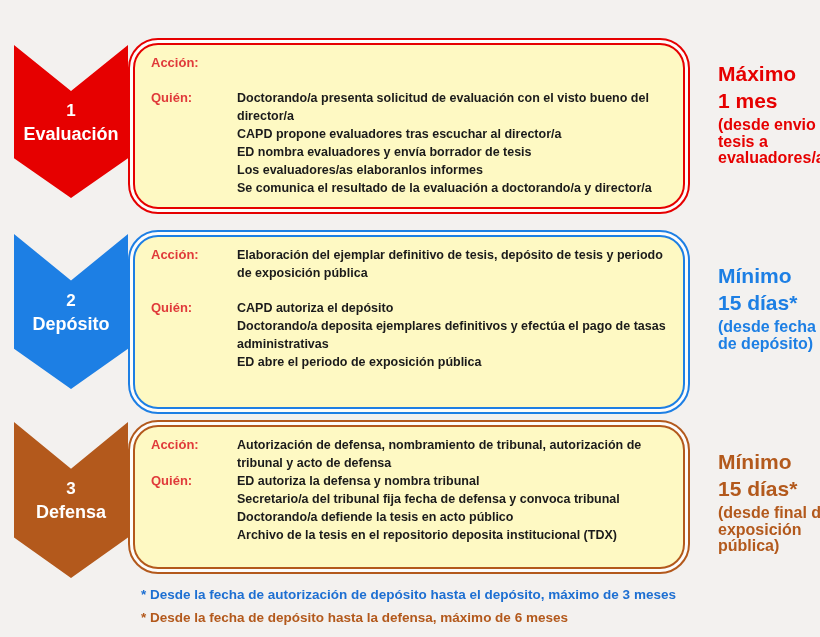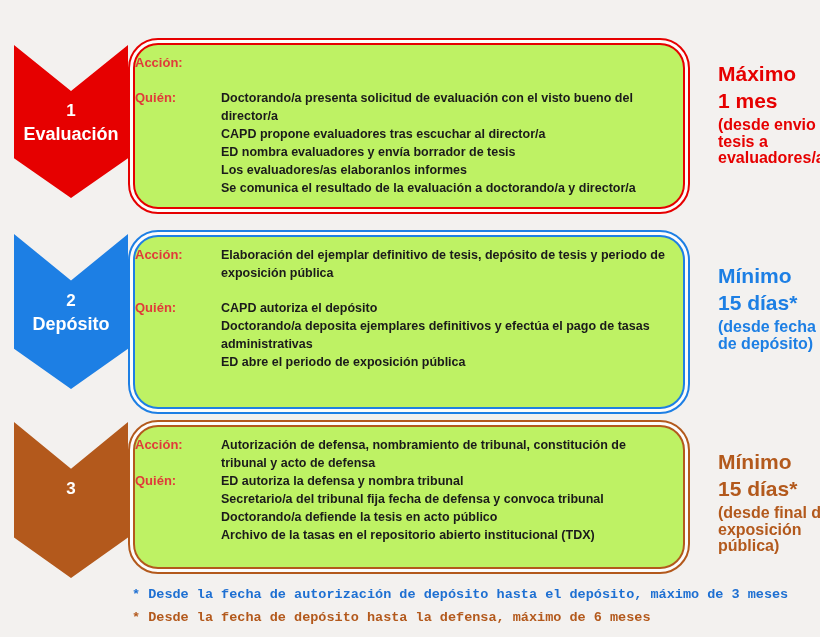--- a/index.html
+++ b/index.html
@@ -26,40 +26,40 @@
   .chev-name{font-size:18px;line-height:24px;}
   
   .box{
     position:absolute;left:128px;width:562px;
     border:2.5px solid #000;border-radius:30px;
     padding:3px;box-sizing:border-box;background:#fdfcfb;
   }
   .box-inner{
     width:100%;height:100%;box-sizing:border-box;
     border:2.5px solid #000;border-radius:25px;
-    background:#bef264;
-    padding:9px 12px 0 0;
+    background:#fef9c3;
+    padding:9px 12px 0 16px;
   }
   .box-1{top:38px;height:176px;}
   .box-2{top:230px;height:184px;}
   .box-3{top:420px;height:154px;}
   .rowgrid{display:grid;grid-template-columns:86px 1fr;}
   .rowgrid.gap{margin-top:17px;}
   .lbl{font-weight:bold;font-size:13px;line-height:18px;}
   .txt{font-weight:bold;font-size:12.5px;line-height:18px;color:#1b1b1b;max-width:452px;}
   .txt p{margin:0;}
   
   .time{position:absolute;left:718px;width:119px;font-weight:bold;}
   .time-1{top:60px;}
   .time-2{top:262px;}
   .time-3{top:448px;}
   .time .big{font-size:21px;line-height:27px;}
   .time .note{font-size:16px;line-height:16.5px;margin-top:3px;}
   
-  .fnote{position:absolute;left:132px;font-weight:bold;font-size:13.5px;white-space:nowrap;font-family:Liberation Mono, monospace;}
+  .fnote{position:absolute;left:141px;font-weight:bold;font-size:13.5px;white-space:nowrap;}
   .fnote-1{top:587px;}
   .fnote-2{top:610px;}
 </style>
 </head>
 <body>
 
 <div class="canvas">
 
   <div class="chevron chev-1" style="background: rgb(230, 0, 0);">
     <div class="chev-label">
@@ -118,36 +118,37 @@
 
   <div class="time time-2" style="color: rgb(29, 127, 228);">
     <div class="big">Mínimo</div>
     <div class="big">15 días*</div>
     <div class="note">(desde fecha de depósito)</div>
   </div>
 
   <div class="chevron chev-3" style="background: rgb(179, 89, 28);">
     <div class="chev-label">
       <div class="chev-num">3</div>
+      <div class="chev-name">Defensa</div>
     </div>
   </div>
 
   <div class="box box-3" style="border-color: rgb(179, 89, 28);">
     <div class="box-inner" style="border-color: rgb(179, 89, 28);">
       <div class="rowgrid">
         <div class="lbl" style="color: rgb(224, 58, 58);">Acción:</div>
-        <div class="txt">Autorización de defensa, nombramiento de tribunal, constitución de tribunal y acto de defensa</div>
+        <div class="txt">Autorización de defensa, nombramiento de tribunal, autorización de tribunal y acto de defensa</div>
       </div>
       <div class="rowgrid">
         <div class="lbl" style="color: rgb(224, 58, 58);">Quién:</div>
         <div class="txt">
           <p>ED autoriza la defensa y nombra tribunal</p>
           <p>Secretario/a del tribunal fija fecha de defensa y convoca tribunal</p>
           <p>Doctorando/a defiende la tesis en acto público</p>
-          <p>Archivo de la tasas en el repositorio abierto institucional (TDX)</p>
+          <p>Archivo de la tesis en el repositorio deposita institucional (TDX)</p>
         </div>
       </div>
     </div>
   </div>
 
   <div class="time time-3" style="color: rgb(179, 89, 28);">
     <div class="big">Mínimo</div>
     <div class="big">15 días*</div>
     <div class="note">(desde final de exposición pública)</div>
   </div>

